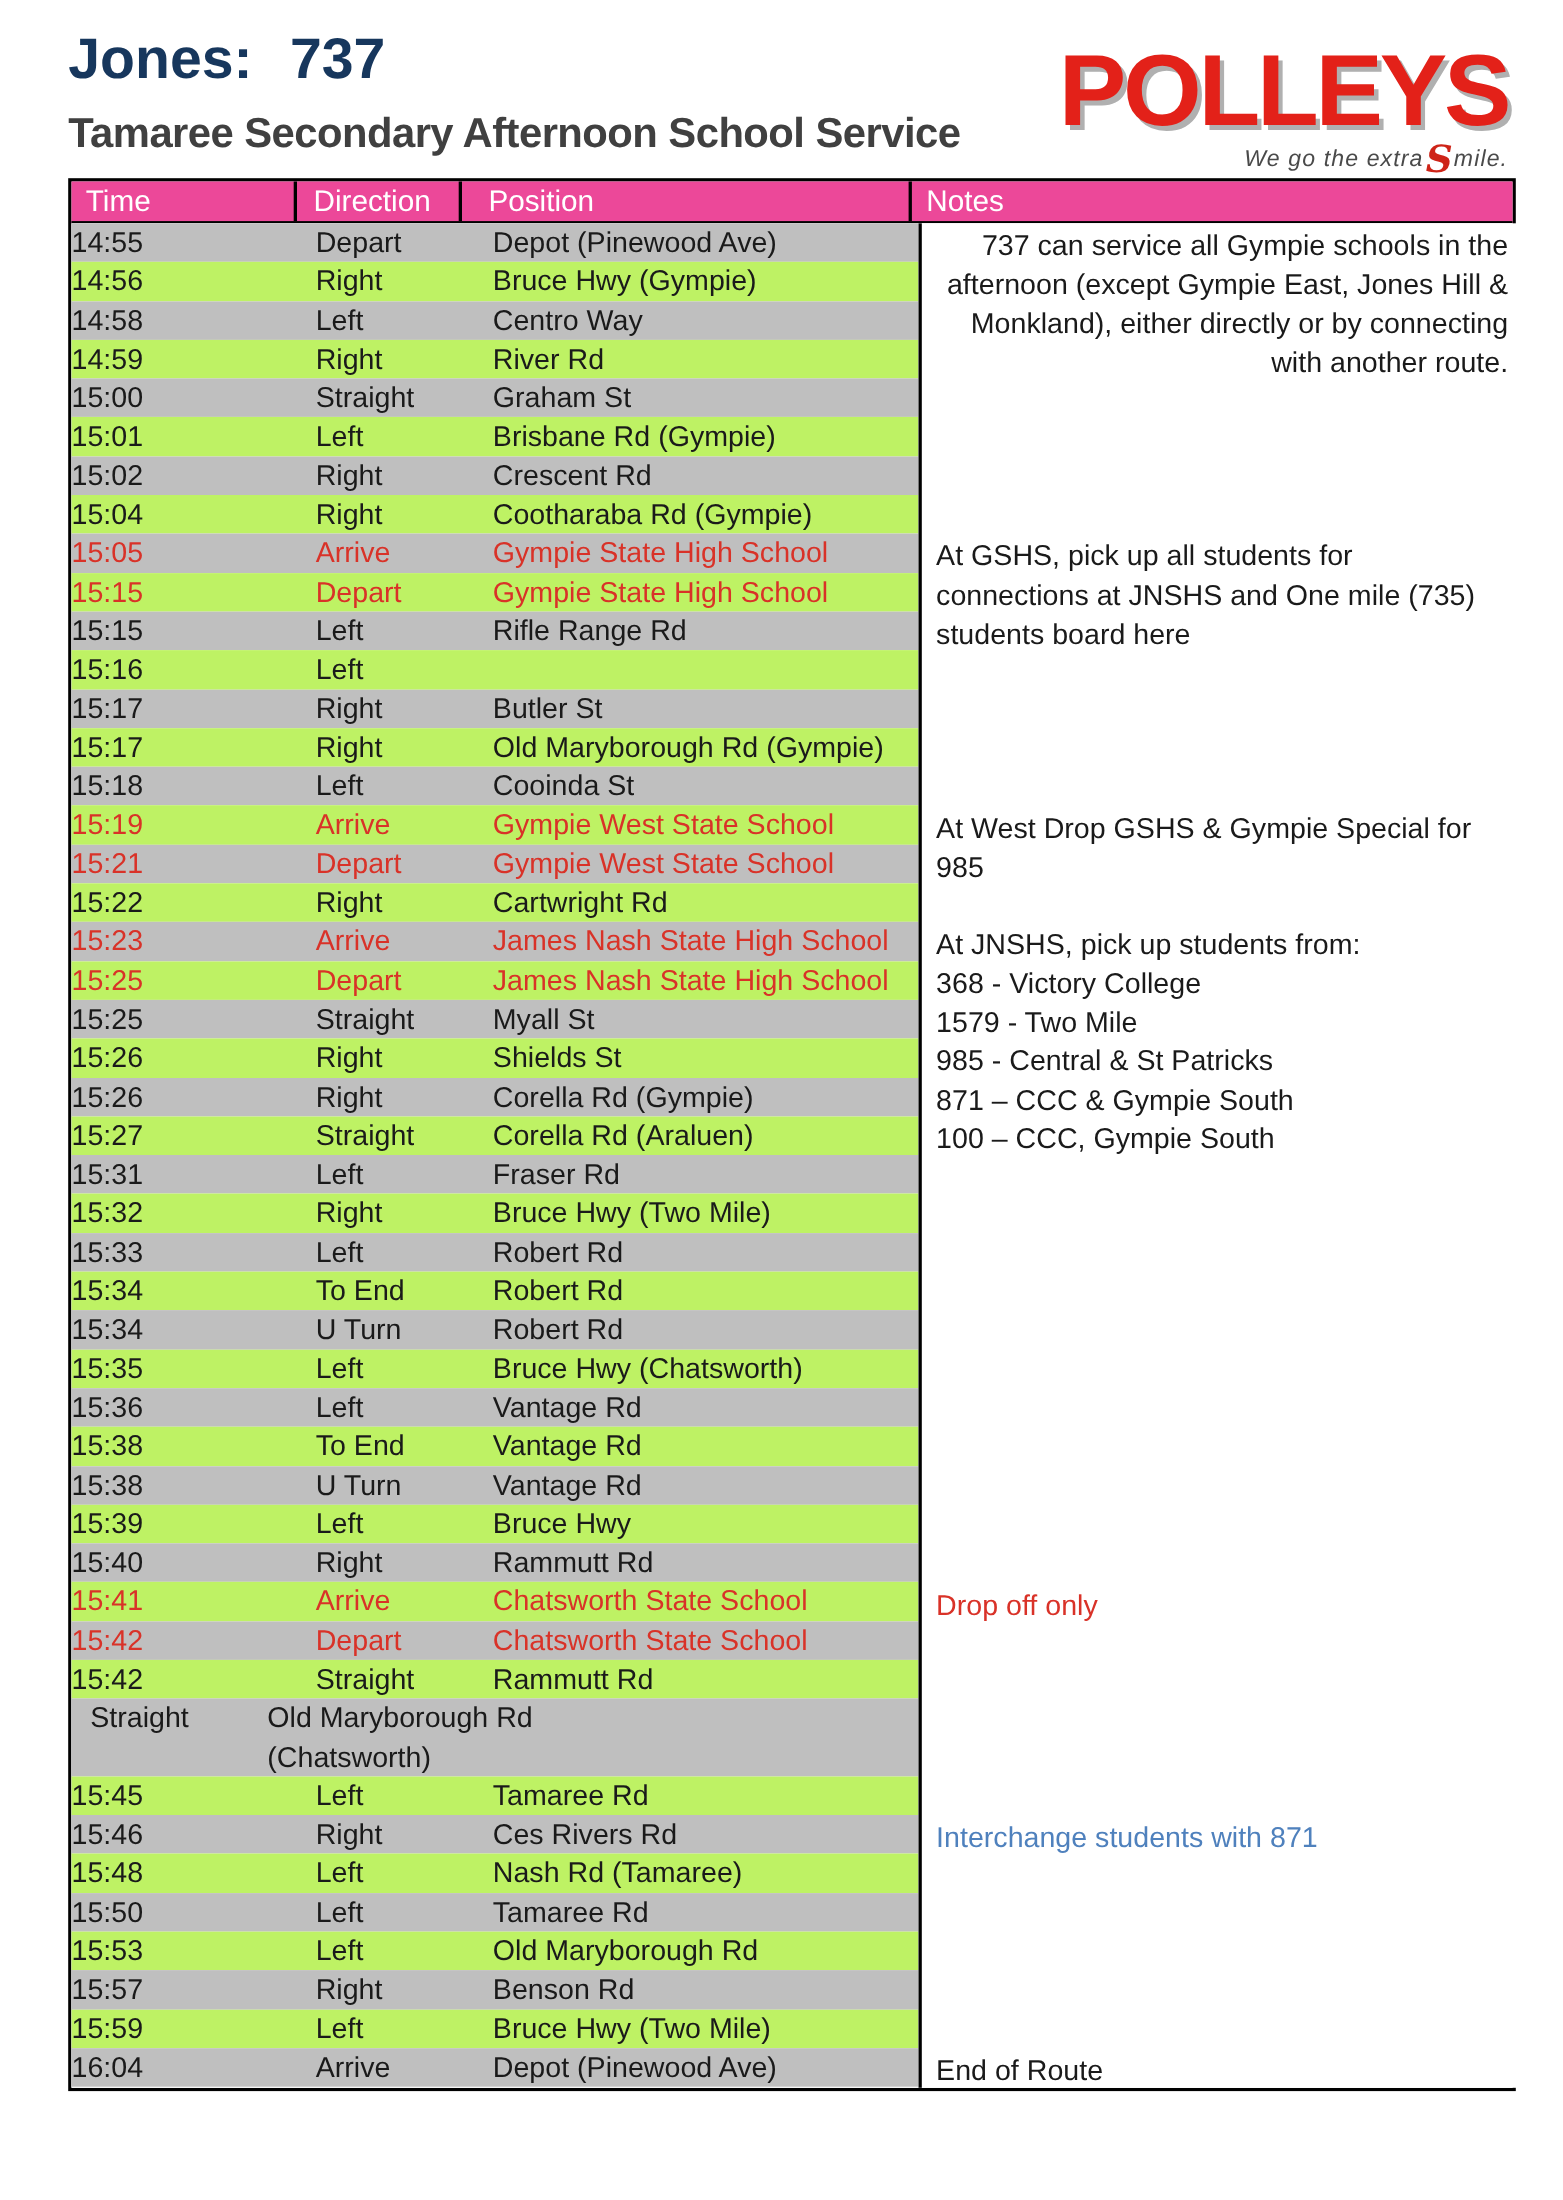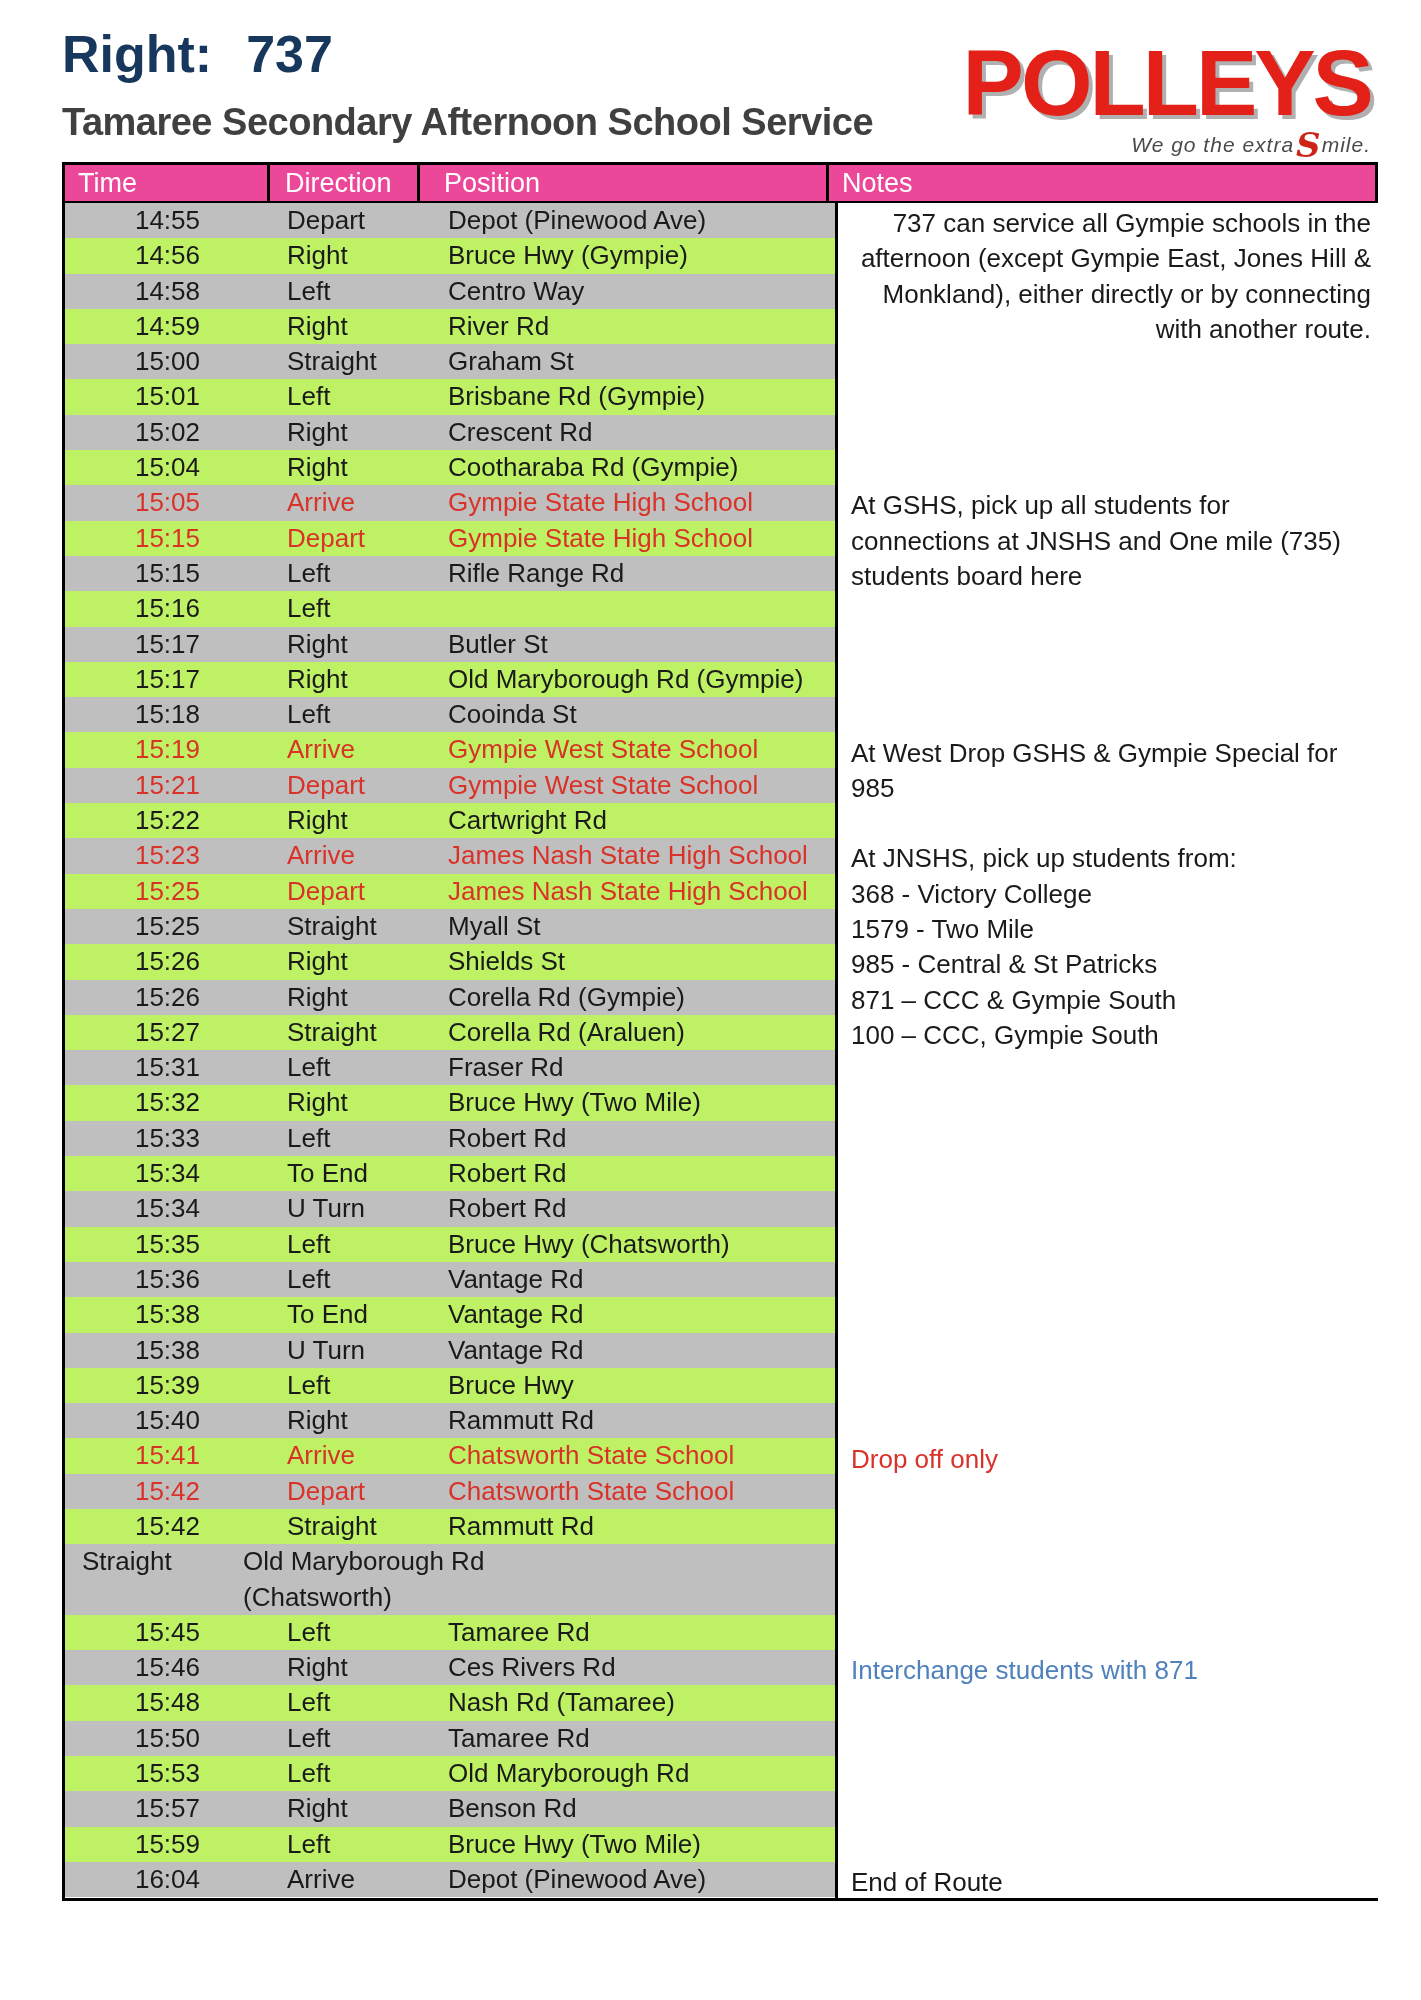--- a/index.html
+++ b/index.html
@@ -100,21 +100,21 @@
     display: flex;
     height: 35.3px;
     line-height: 35.3px;
     font-size: 26px;
     background: #bef264;
     overflow: hidden;
   }
   .trow.gray { background: #BFBFBF; }
   .trow.red  { color: #D93228; }
   .trow.tall { height: 70.6px; }
-  .c-time { flex: 0 0 205px; text-align: center; }
+  .c-time { flex: 0 0 205px; }
   .c-dir  { flex: 0 0 153px; padding-left: 17px; }
   .c-pos  { flex: 0 0 412px; padding-left: 25px; padding-right: 10px; }
 
   .notes-col {
     position: absolute;
     left: 770px;
     top: 0;
     bottom: 0;
     width: 546px;
     border-left: 3px solid #000;
@@ -132,21 +132,21 @@
   .note.color-red  { color: #D93228; }
   .note.color-blue { color: #4F81BD; }
 </style>
 </head>
 <body>
 
 <div class="page">
 
   <div class="title-block">
     <div class="route-title">
-      <span>Right:</span><span class="route-number">737</span>
+      <span>Jones:</span><span class="route-number">737</span>
     </div>
     <div class="subtitle">Tamaree Secondary Afternoon School Service</div>
   </div>
 
   <div class="logo-block">
     <div class="brand">POLLEYS</div>
     <div class="tagline">
       <span>We go the extra</span><span class="swoosh-s">S</span><span>mile.</span>
     </div>
   </div>

